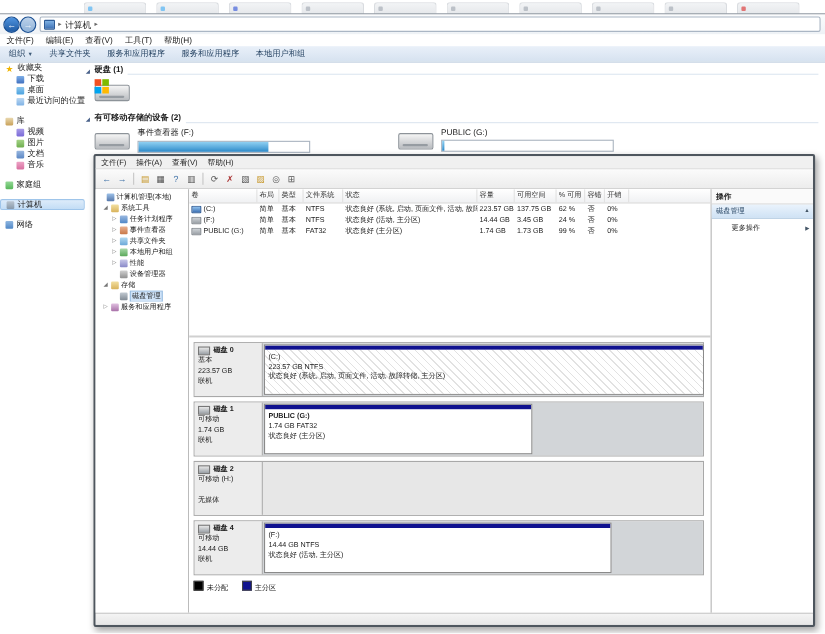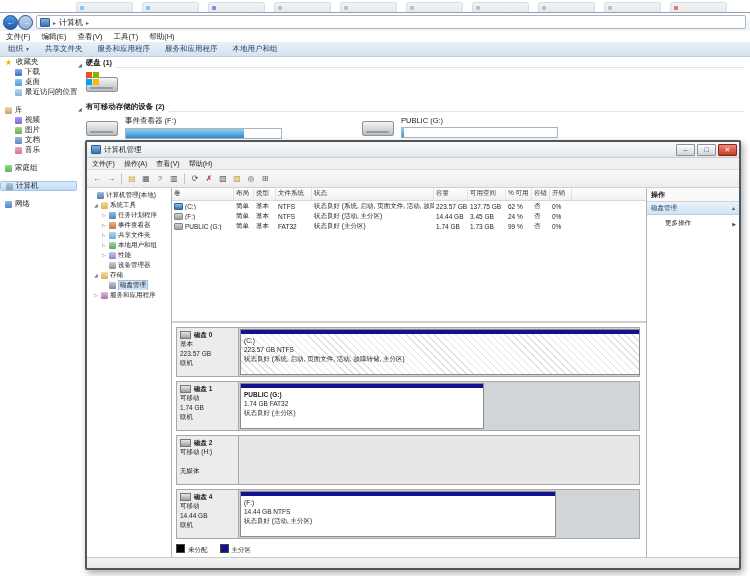--- a/index.html
+++ b/index.html
@@ -311,27 +311,20 @@
           <div class="cap">
               <i class="fill" style="display: block; width: 1%;"></i>
             </div>
           <div class="ddetail">1.72 GB 可用，共 1.73 GB</div>
         </span>
       </div>
     </div>
   </div>
 
   <div class="mgmt">
-    <div class="mtitle">
-      <span class="mtico"></span>
-      <span class="ttl">计算机管理</span>
-      <span class="wbtn">–</span>
-      <span class="wbtn">□</span>
-      <span class="wbtn close">✕</span>
-    </div>
     <div class="mmenu">
       <span>文件(F)</span>
       <span>操作(A)</span>
       <span>查看(V)</span>
       <span>帮助(H)</span>
     </div>
     <div class="mtool">
       <span class="tbi">←</span>
       <span class="tbi">→</span>
       <span class="tsep"></span>

